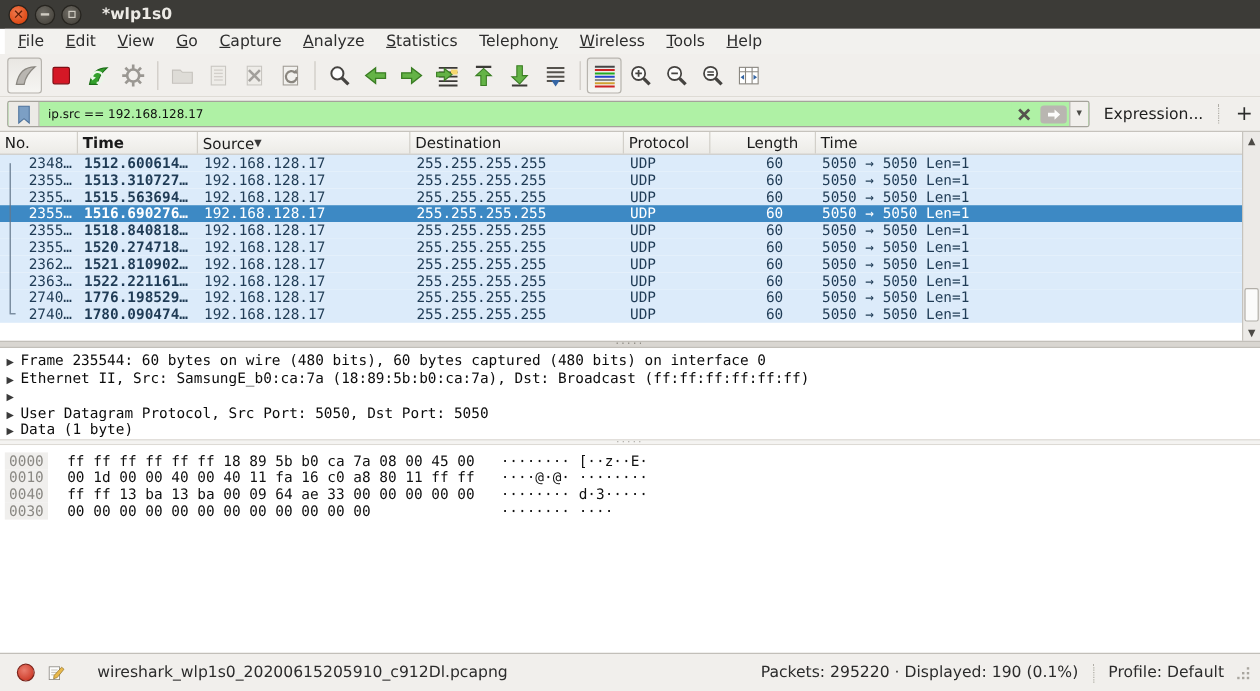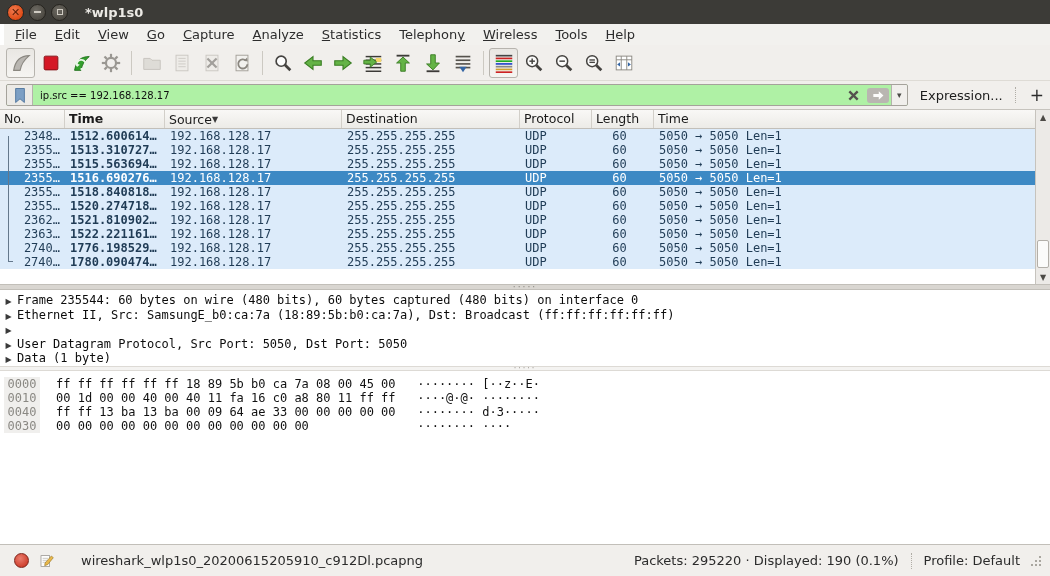--- a/index.html
+++ b/index.html
@@ -56,21 +56,21 @@
   #filter-add { font-size:17px; color:#2c2c2c; margin-left:2px; }
 
   
   #plist { position:absolute; top:110px; left:0; width:1050px; height:174px; background:#fff; }
   #plist-header { display:flex; height:19px; background:linear-gradient(#f9f8f6,#ecebe7);
     border-bottom:1px solid #c2bfb9; font-size:12.5px; color:#1a1a1a; }
   .hcell { border-right:1px solid #d2cfc9; padding:1px 0 0 4px; overflow:hidden; white-space:nowrap; }
   .hcell.sorted { display:flex; align-items:center; }
   .sort-arrow { font-size:8px; color:#3a3a3a; margin-right:5px; }
   .c-no{width:65px;} .c-time{width:100px;font-weight:bold;} .c-src{width:177px;} .c-dst{width:178px;}
-  .c-proto{width:72px;} .c-len{width:62px;} .c-info{flex:1;}
+  .c-proto{width:72px;} .c-len{width:62px;margin-left:26px;} .c-info{flex:1;}
   #plist-rows { position:relative; }
   .prow { display:flex; height:14px; line-height:14px; background:#dcebfa; color:#1f3b55;
     font-family:"DejaVu Sans Mono", monospace; font-size:12px; white-space:nowrap; }
   .prow.selected { background:#3d89c4; color:#fff; }
   .prow span { overflow:hidden; }
   .prow .c-no { text-align:right; padding-right:5px; }
   .prow .c-time,.prow .c-src,.prow .c-dst,.prow .c-proto,.prow .c-info { padding-left:5px; }
   .prow .c-len { text-align:center; padding-right:7px; }
   #related-line { position:absolute; left:8px; top:7px; height:126px;
     border-left:1px solid #64788c; z-index:2; }

